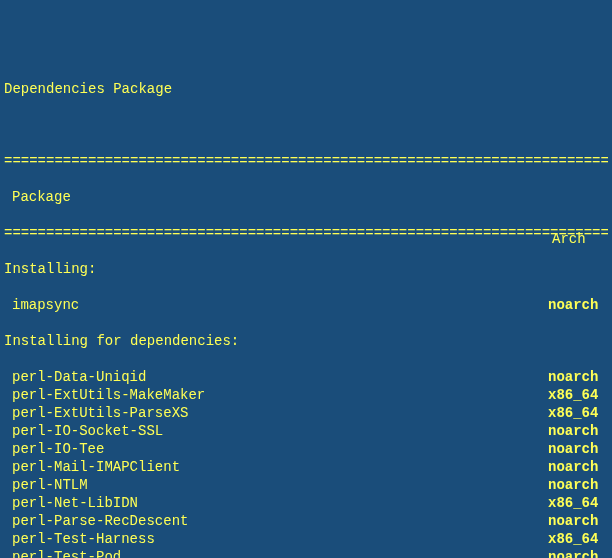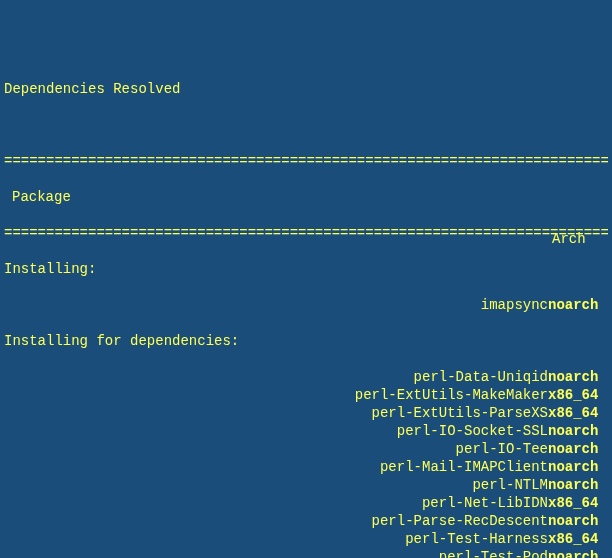--- a/index.html
+++ b/index.html
@@ -18,21 +18,21 @@
       height: 558px;
       overflow: hidden;
       white-space: pre;
     }
     .line {
       display: block;
       height: 18px;
     }
     .pkg-row {
       display: flex;
-      justify-content: flex-end;
+      justify-content: space-between;
     }
     .pkg-name {
       padding-left: 8px;
     }
     .pkg-arch {
       padding-right: 4px;
       min-width: 60px;
       text-align: left;
       font-weight: bold;
     }
@@ -52,21 +52,21 @@
       letter-spacing: 0;
       overflow: hidden;
       max-width: 100%;
     }
   </style>
 </head>
 <body>
 
 
 
-<span class="line">Dependencies Resolved</span>
+<span class="line">Dependencies Package</span>
 <span class="line"> </span>
 <span class="line rule">==============================================================================</span>
 <span class="line header-row"><span class="header-pkg">Package</span><span class="header-arch">Arch</span></span>
 <span class="line rule">==============================================================================</span>
 <span class="line">Installing:</span>
 <span class="line pkg-row"><span class="pkg-name">imapsync</span><span class="pkg-arch">noarch</span></span>
 <span class="line">Installing for dependencies:</span>
 <div id="deps-container"><span class="line pkg-row"><span class="pkg-name">perl-Data-Uniqid</span><span class="pkg-arch">noarch</span></span><span class="line pkg-row"><span class="pkg-name">perl-ExtUtils-MakeMaker</span><span class="pkg-arch">x86_64</span></span><span class="line pkg-row"><span class="pkg-name">perl-ExtUtils-ParseXS</span><span class="pkg-arch">x86_64</span></span><span class="line pkg-row"><span class="pkg-name">perl-IO-Socket-SSL</span><span class="pkg-arch">noarch</span></span><span class="line pkg-row"><span class="pkg-name">perl-IO-Tee</span><span class="pkg-arch">noarch</span></span><span class="line pkg-row"><span class="pkg-name">perl-Mail-IMAPClient</span><span class="pkg-arch">noarch</span></span><span class="line pkg-row"><span class="pkg-name">perl-NTLM</span><span class="pkg-arch">noarch</span></span><span class="line pkg-row"><span class="pkg-name">perl-Net-LibIDN</span><span class="pkg-arch">x86_64</span></span><span class="line pkg-row"><span class="pkg-name">perl-Parse-RecDescent</span><span class="pkg-arch">noarch</span></span><span class="line pkg-row"><span class="pkg-name">perl-Test-Harness</span><span class="pkg-arch">x86_64</span></span><span class="line pkg-row"><span class="pkg-name">perl-Test-Pod</span><span class="pkg-arch">noarch</span></span></div>
 
 

